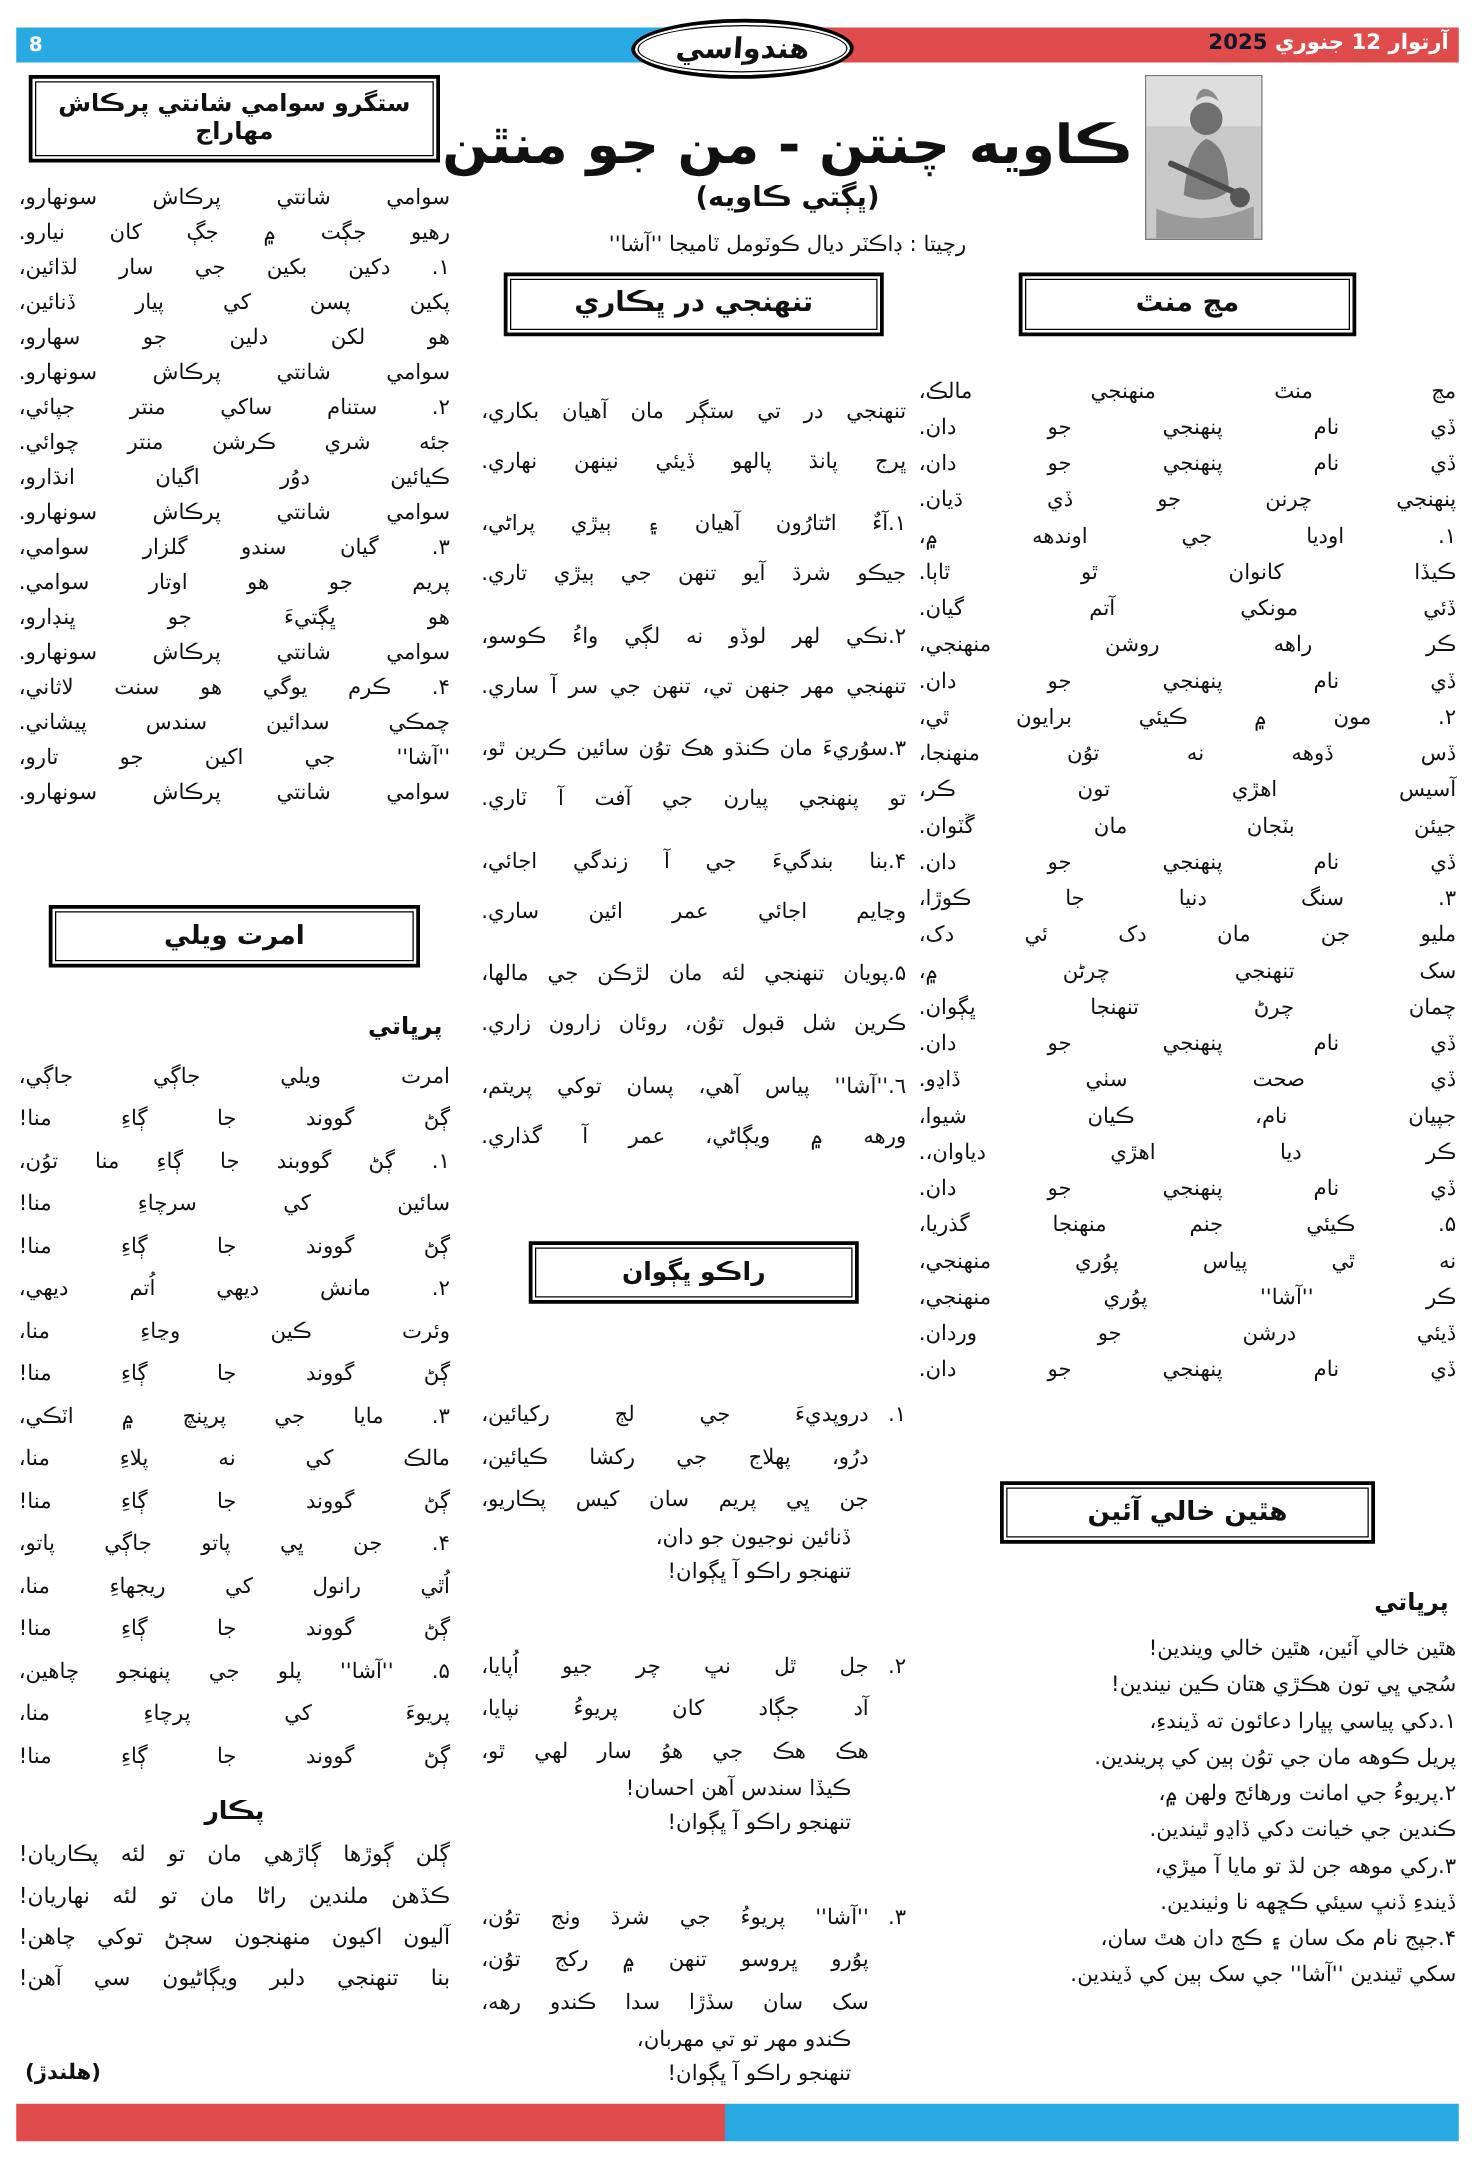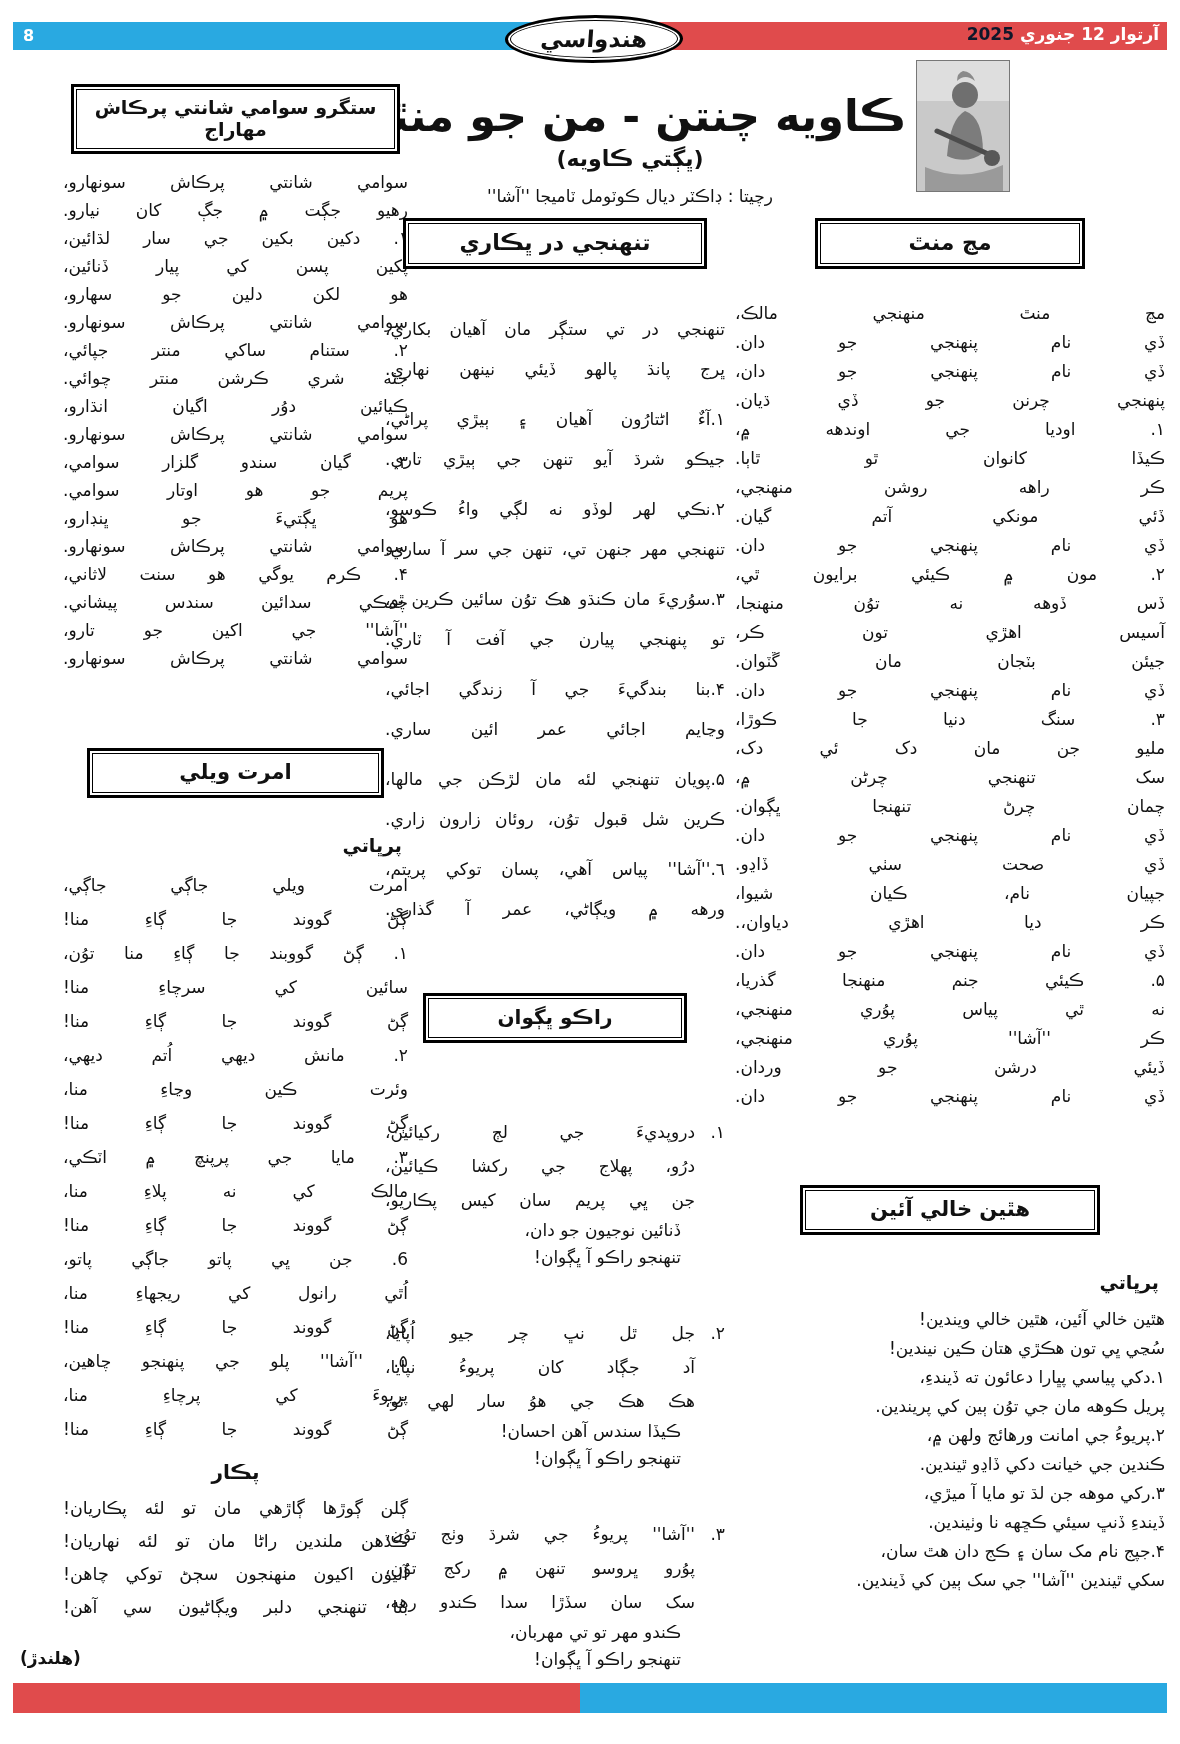--- a/index.html
+++ b/index.html
@@ -28,21 +28,21 @@
   .sub-title{position:absolute;left:350px;top:146px;width:560px;text-align:center;
     font-size:22px;font-weight:bold;}
   .byline{position:absolute;left:350px;top:186px;width:560px;text-align:center;font-size:17px;}
   .photo{position:absolute;left:916px;top:60px;width:92px;height:130px;border:1px solid #777;
     background:linear-gradient(180deg,#e8e8e8 0%,#bdbdbd 45%,#8f8f8f 100%);overflow:hidden;}
   
   .dbox{border:3px solid #000;padding:2px;background:#fff;}
   .dbox .dbox-in{border:1.5px solid #000;padding:6px 8px 8px;text-align:center;font-weight:bold;}
   
   .col{position:absolute;top:0;}
-  .col-left{left:15px;top:76px;width:345px;margin-left:48px;}
+  .col-left{left:15px;top:52px;width:345px;}
   .col-mid{left:385px;top:210px;width:340px;}
   .col-right{left:735px;top:210px;width:430px;}
   .pl{font-size:17px;}
   .j{text-align:justify;text-align-last:justify;}
   
   .lbox1{margin:8px 8px 14px;}
   .lbox1 .dbox-in{font-size:19px;}
   .poemA .pl{line-height:28px;}
   .lbox2{margin:76px 24px 0;}
   .lbox2 .dbox-in{font-size:21px;}
@@ -143,21 +143,21 @@
       <div class="pl j">ڳڻ گووند جا ڳاءِ منا!</div>
       <div class="pl j">١. ڳڻ گووبند جا ڳاءِ منا توُن،</div>
       <div class="pl j">سائين کي سرچاءِ منا!</div>
       <div class="pl j">ڳڻ گووند جا ڳاءِ منا!</div>
       <div class="pl j">٢. مانش ديهي اُتم ديهي،</div>
       <div class="pl j">وئرت ڪين وڃاءِ منا،</div>
       <div class="pl j">ڳڻ گووند جا ڳاءِ منا!</div>
       <div class="pl j">٣. مايا جي پرپنچ ۾ اٽڪي،</div>
       <div class="pl j">مالڪ کي نه پلاءِ منا،</div>
       <div class="pl j">ڳڻ گووند جا ڳاءِ منا!</div>
-      <div class="pl j">6. جن ڀي پاتو جاڳي پاتو،</div>
+      <div class="pl j">۴. جن ڀي پاتو جاڳي پاتو،</div>
       <div class="pl j">اُٿي رانول کي ريجهاءِ منا،</div>
       <div class="pl j">ڳڻ گووند جا ڳاءِ منا!</div>
       <div class="pl j">۵. ''آشا'' پلو جي پنهنجو چاهين،</div>
       <div class="pl j">پريوءَ کي پرچاءِ منا،</div>
       <div class="pl j">ڳڻ گووند جا ڳاءِ منا!</div>
     </div>
   <div class="heading-c">پڪار</div>
   <div class="poemC">
 
   <div class="pl j">ڳلن ڳوڙها ڳاڙهي مان تو لئه پڪاريان!</div>
@@ -263,22 +263,22 @@
     <div class="dbox-in">مڃ منٿ</div>
   </div>
   <div class="poemR">
 
   <div class="pl j">مڃ منٿ منهنجي مالڪ،</div>
       <div class="pl j">ڏي نام پنهنجي جو دان.</div>
       <div class="pl j">ڏي نام پنهنجي جو دان،</div>
       <div class="pl j">پنهنجي چرنن جو ڏي ڌيان.</div>
       <div class="pl j">١. اوديا جي اوندهه ۾،</div>
       <div class="pl j">ڪيڏا کانوان ٿو ٿاٻا.</div>
+      <div class="pl j">ڏئي مونکي آتم گيان.</div>
       <div class="pl j">ڪر راهه روشن منهنجي،</div>
-      <div class="pl j">ڏئي مونکي آتم گيان.</div>
       <div class="pl j">ڏي نام پنهنجي جو دان.</div>
       <div class="pl j">٢. مون ۾ ڪيئي برايون ٿي،</div>
       <div class="pl j">ڏس ڏوهه نه توُن منهنجا،</div>
       <div class="pl j">آسيس اهڙي تون ڪر،</div>
       <div class="pl j">جيئن بٽجان مان ڱٽوان.</div>
       <div class="pl j">ڏي نام پنهنجي جو دان.</div>
       <div class="pl j">٣. سنگ دنيا جا ڪوڙا،</div>
       <div class="pl j">مليو جن مان دک ئي دک،</div>
       <div class="pl j">سک تنهنجي چرڻن ۾،</div>
       <div class="pl j">چمان چرڻ تنهنجا ڀڳوان.</div>

